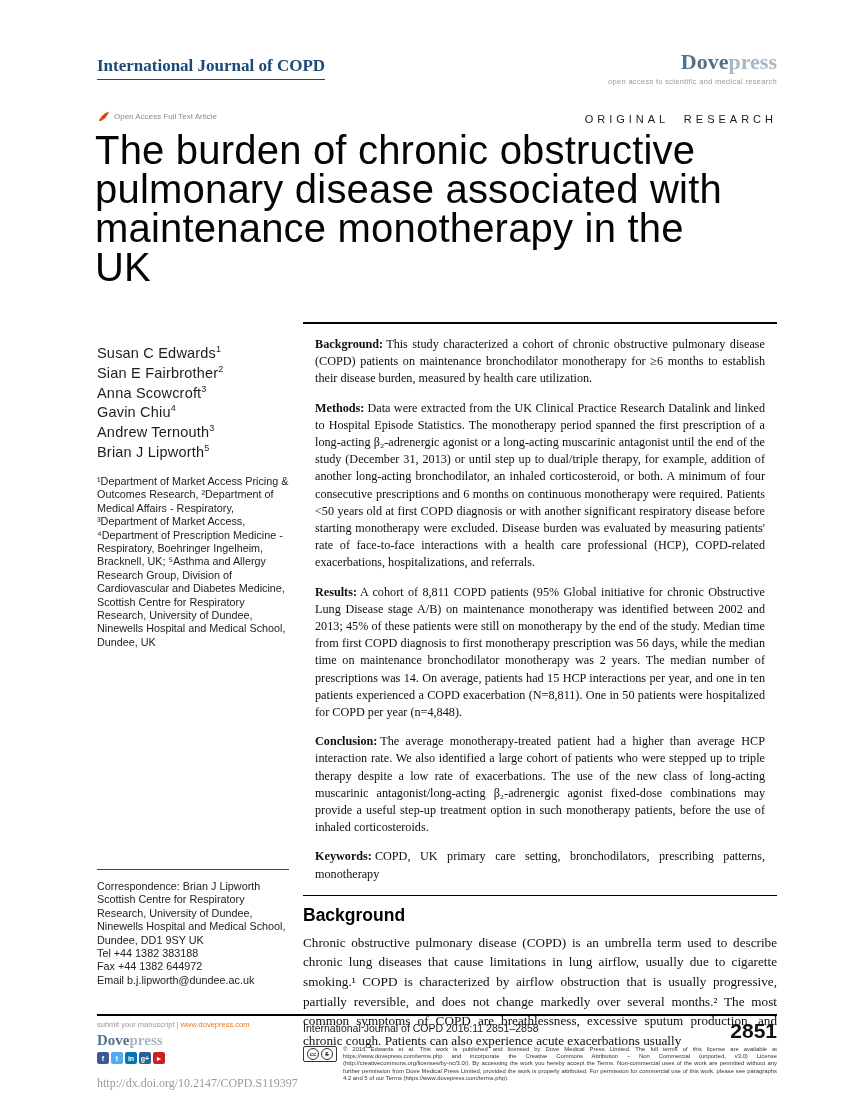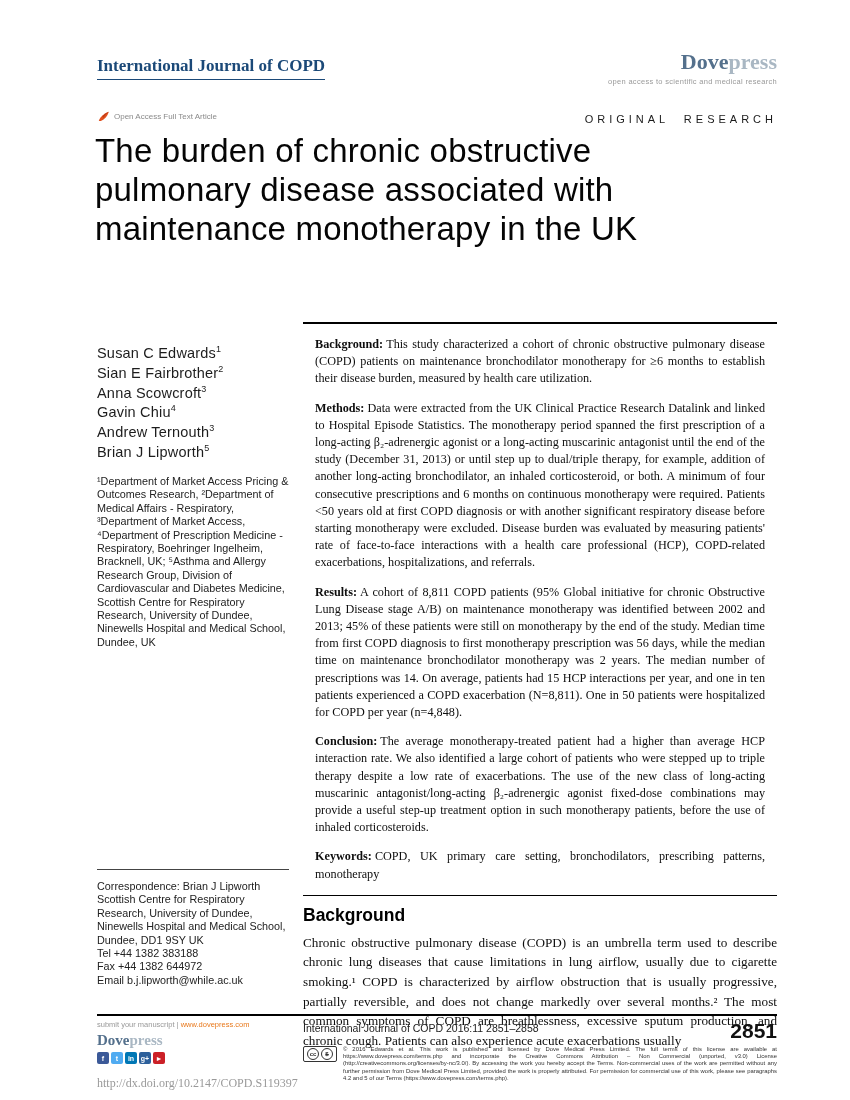--- a/index.html
+++ b/index.html
@@ -13,21 +13,21 @@
   .wordmark{font-family:"Liberation Serif",serif;font-size:22px;font-weight:bold;line-height:24px;}
   .dove{color:#54708C;}
   .press{color:#A9B7C3;}
   .tagline{font-size:7.5px;color:#9a9a9a;margin-top:3px;letter-spacing:0.3px;}
   .access-row{position:absolute;left:97px;top:110px;display:flex;align-items:center;gap:4px;}
   .dove-icon svg{width:13px;height:13px;display:block;}
   .access-label{font-size:8px;color:#8a8a8a;}
   .article-type{position:absolute;right:73px;top:113px;font-size:11px;letter-spacing:4px;
     word-spacing:8px;color:#1a1a1a;}
   .title{position:absolute;left:95px;top:131px;width:640px;margin:0;font-weight:400;
-    font-size:33px;line-height:39px;color:#050505;letter-spacing:0.2px;}
+    font-size:40px;line-height:39px;color:#050505;letter-spacing:0.2px;}
 
   
   .left-col{position:absolute;left:97px;top:341px;width:192px;}
   .author{font-size:14.5px;line-height:16px;color:#1d1d1d;letter-spacing:0.2px;}
   .author sup{font-size:9px;}
   .affiliations{margin-top:15px;font-size:10.8px;line-height:13.4px;color:#222;}
   .correspondence{position:absolute;left:97px;top:869px;width:192px;border-top:1px solid #444;
     padding-top:10px;font-size:10.8px;line-height:13.4px;color:#222;}
 
   
@@ -101,21 +101,21 @@
       <div class="author"><span>Brian J Lipworth</span><sup>5</sup></div>
     </div>
     <div class="affiliations">¹Department of Market Access Pricing &amp; Outcomes Research, ²Department of Medical Affairs - Respiratory, ³Department of Market Access, ⁴Department of Prescription Medicine - Respiratory, Boehringer Ingelheim, Bracknell, UK; ⁵Asthma and Allergy Research Group, Division of Cardiovascular and Diabetes Medicine, Scottish Centre for Respiratory Research, University of Dundee, Ninewells Hospital and Medical School, Dundee, UK</div>
   </div>
 
   <div class="correspondence">
     <div>Correspondence: Brian J Lipworth</div>
     <div>Scottish Centre for Respiratory Research, University of Dundee, Ninewells Hospital and Medical School, Dundee, DD1 9SY UK</div>
     <div>Tel +44 1382 383188</div>
     <div>Fax +44 1382 644972</div>
-    <div>Email b.j.lipworth@while.ac.uk</div>
+    <div>Email b.j.lipworth@dundee.ac.uk</div>
   </div>
 
   <div class="right-col">
     <div class="hrule top"></div>
     <div class="abstract">
       <p class="abs"><b>Background:</b><span>This study characterized a cohort of chronic obstructive pulmonary disease (COPD) patients on maintenance bronchodilator monotherapy for ≥6 months to establish their disease burden, measured by health care utilization.</span></p>
       <p class="abs"><b>Methods:</b><span>Data were extracted from the UK Clinical Practice Research Datalink and linked to Hospital Episode Statistics. The monotherapy period spanned the first prescription of a long-acting β₂-adrenergic agonist or a long-acting muscarinic antagonist until the end of the study (December 31, 2013) or until step up to dual/triple therapy, for example, addition of another long-acting bronchodilator, an inhaled corticosteroid, or both. A minimum of four consecutive prescriptions and 6 months on continuous monotherapy were required. Patients &lt;50 years old at first COPD diagnosis or with another significant respiratory disease before starting monotherapy were excluded. Disease burden was evaluated by measuring patients' rate of face-to-face interactions with a health care professional (HCP), COPD-related exacerbations, hospitalizations, and referrals.</span></p>
       <p class="abs"><b>Results:</b><span>A cohort of 8,811 COPD patients (95% Global initiative for chronic Obstructive Lung Disease stage A/B) on maintenance monotherapy was identified between 2002 and 2013; 45% of these patients were still on monotherapy by the end of the study. Median time from first COPD diagnosis to first monotherapy prescription was 56 days, while the median time on maintenance bronchodilator monotherapy was 2 years. The median number of prescriptions was 14. On average, patients had 15 HCP interactions per year, and one in ten patients experienced a COPD exacerbation (N=8,811). One in 50 patients were hospitalized for COPD per year (n=4,848).</span></p>
       <p class="abs"><b>Conclusion:</b><span>The average monotherapy-treated patient had a higher than average HCP interaction rate. We also identified a large cohort of patients who were stepped up to triple therapy despite a low rate of exacerbations. The use of the new class of long-acting muscarinic antagonist/long-acting β₂-adrenergic agonist fixed-dose combinations may provide a useful step-up treatment option in such monotherapy patients, before the use of inhaled corticosteroids.</span></p>
       <p class="abs"><b>Keywords:</b><span>COPD, UK primary care setting, bronchodilators, prescribing patterns, monotherapy</span></p>

